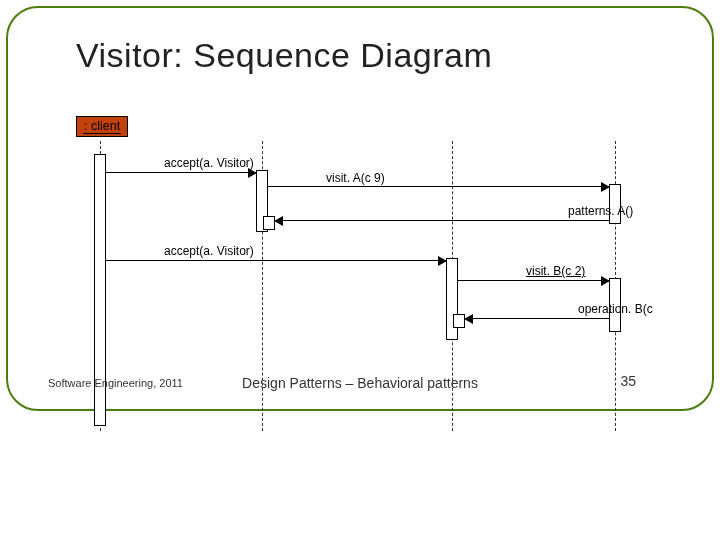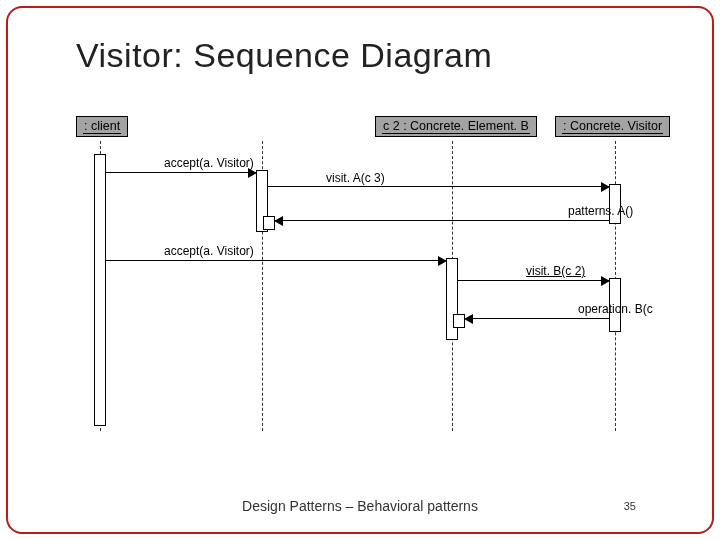--- a/index.html
+++ b/index.html
@@ -1,39 +1,39 @@
 <!DOCTYPE html>
 <html><head>
 <meta charset="utf-8">
 <style>
   * { margin: 0; padding: 0; box-sizing: border-box; }
   html, body { width: 720px; height: 540px; background: #fff; font-family: Arial, Helvetica, sans-serif; }
   .slide {
-    position: absolute; left: 6px; top: 6px; width: 708px; height: 528px;
-    border: 2px solid #b91c1c; border-radius: 16px; background: #fff;
+    position: absolute; left: 6px; top: 6px; width: 708px; height: 405px;
+    border: 2px solid #4d7c0f; border-radius: 32px; background: #fff;
   }
   .title {
     position: absolute; left: 68px; top: 28px;
     font-size: 34px; color: #222; letter-spacing: 0.5px;
   }
   .footer-left {
     position: absolute; left: 40px; bottom: 20px;
     font-size: 11px; color: #333;
   }
   .footer-center {
     position: absolute; left: 0; right: 0; bottom: 18px;
     text-align: center; font-size: 14px; color: #333;
   }
   .footer-right {
     position: absolute; right: 76px; bottom: 20px;
-    font-size: 11px; color: #333;
+    font-size: 14px; color: #333;
   }
   .diagram { position: absolute; left: 50px; top: 108px; width: 620px; height: 330px; }
   .part-box {
-    position: absolute; border: 1px solid #000; background: #a3a3a3;
+    position: absolute; border: 1px solid #000; background: #c2410c;
     font-size: 12.5px; padding: 2px 6px; text-align: center; white-space: nowrap;
   }
   .ul { display:inline-block; border-bottom: 1px solid #000; padding: 0 1px; }
   .lifeline { position: absolute; top: 25px; width: 0; border-left: 1.5px dashed #333; }
   .activation {
     position: absolute; width: 12px; background: #fff; border: 1px solid #000;
   }
   .msg-line {
     position: absolute; height: 0; border-top: 1.5px solid #000;
   }
@@ -53,55 +53,50 @@
 <body>
 
 <div class="slide">
   <div class="title">Visitor: Sequence Diagram</div>
 
   <div class="diagram">
 
     <div class="part-box" style="left:18px; top:0;">
       <span class="ul">: client</span>
     </div>
-    <div class="part-box" style="left:317px; top:0;">
-      <span class="ul">c 2 : Concrete. Element. B</span>
-    </div>
-    <div class="part-box" style="left:497px; top:0;">
-      <span class="ul">: Concrete. Visitor</span>
-    </div>
 
     <div class="lifeline" style="left:42px; height:290px;"></div>
     <div class="lifeline" style="left:204px; height:290px;"></div>
     <div class="lifeline" style="left:394px; height:290px;"></div>
     <div class="lifeline" style="left:557px; height:290px;"></div>
 
     <div class="activation" style="left:36px; top:38px; height:272px;"></div>
     <div class="activation" style="left:198px; top:54px; height:62px;"></div>
     <div class="activation" style="left:551px; top:68px; height:40px;"></div>
     <div class="activation" style="left:205px; top:100px; height:14px;"></div>
     <div class="activation" style="left:388px; top:142px; height:82px;"></div>
     <div class="activation" style="left:551px; top:162px; height:54px;"></div>
     <div class="activation" style="left:395px; top:198px; height:14px;"></div>
 
     <div class="msg-line arrow-r" style="left:48px; top:56px; width:150px;"></div>
     <div class="msg-label" style="left:58px; top:40px;">accept(a. Visitor)</div>
 
     <div class="msg-line arrow-r" style="left:210px; top:70px; width:341px;"></div>
-    <div class="msg-label" style="left:220px; top:55px;">visit. A(c 3)</div>
+    <div class="msg-label" style="left:220px; top:55px;">visit. A(c 9)</div>
 
     <div class="msg-line arrow-l" style="left:217px; top:104px; width:334px;"></div>
     <div class="msg-label" style="left:462px; top:88px;">patterns. A()</div>
 
     <div class="msg-line arrow-r" style="left:48px; top:144px; width:340px;"></div>
     <div class="msg-label" style="left:58px; top:128px;">accept(a. Visitor)</div>
 
     <div class="msg-line arrow-r" style="left:400px; top:164px; width:151px;"></div>
     <div class="msg-label" style="left:420px; top:148px;text-decoration:underline;">visit. B(c 2)</div>
 
     <div class="msg-line arrow-l" style="left:407px; top:202px; width:144px;"></div>
     <div class="msg-label" style="left:472px; top:186px;">operation. B(c</div>
 
   </div>
 
+  <div class="footer-left">Software Engineering, 2011</div>
   <div class="footer-center">Design Patterns – Behavioral patterns</div>
   <div class="footer-right">35</div>
 </div>
 
 </body></html>

